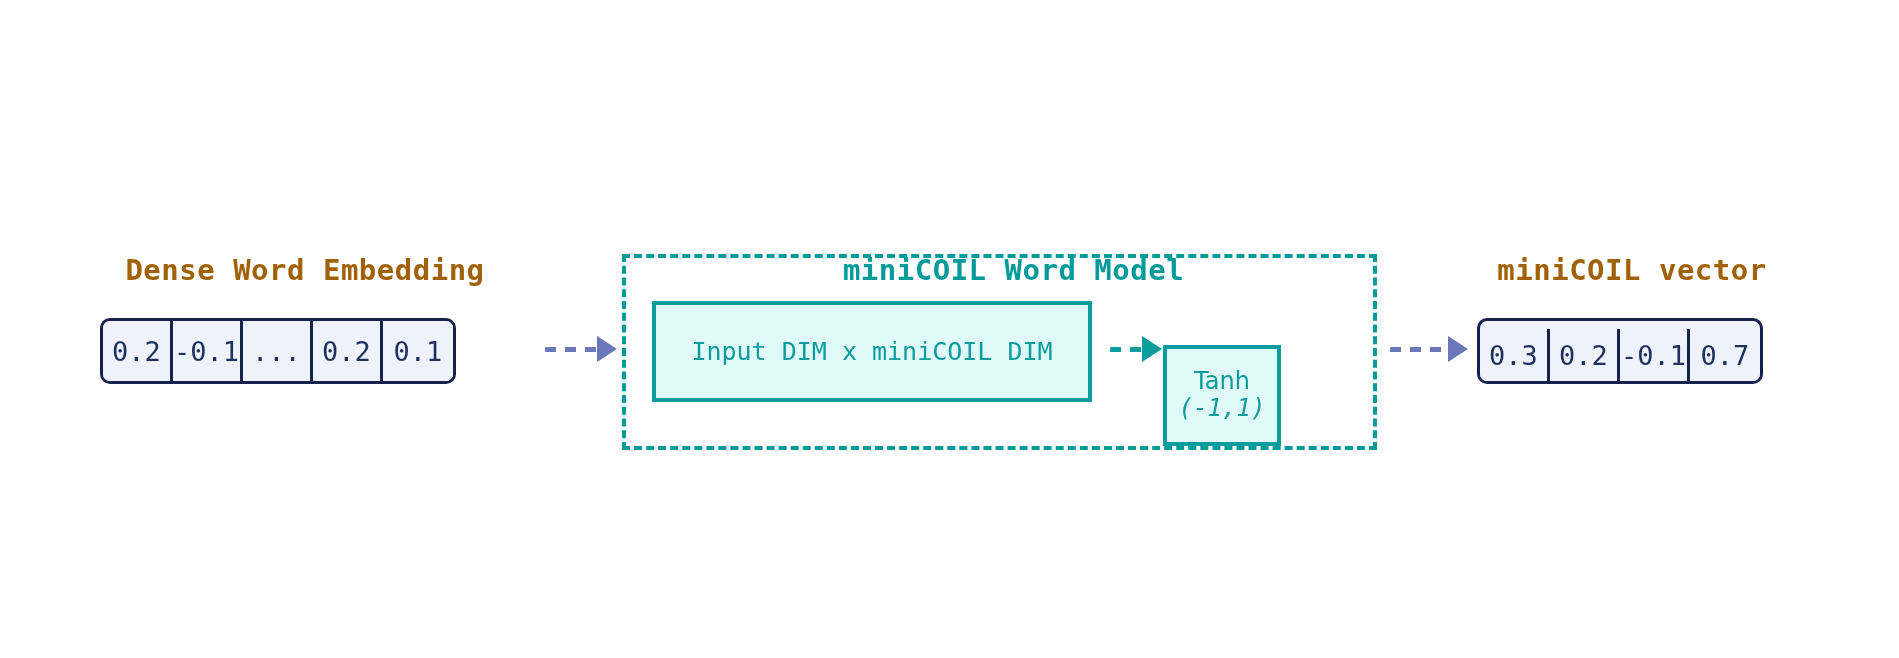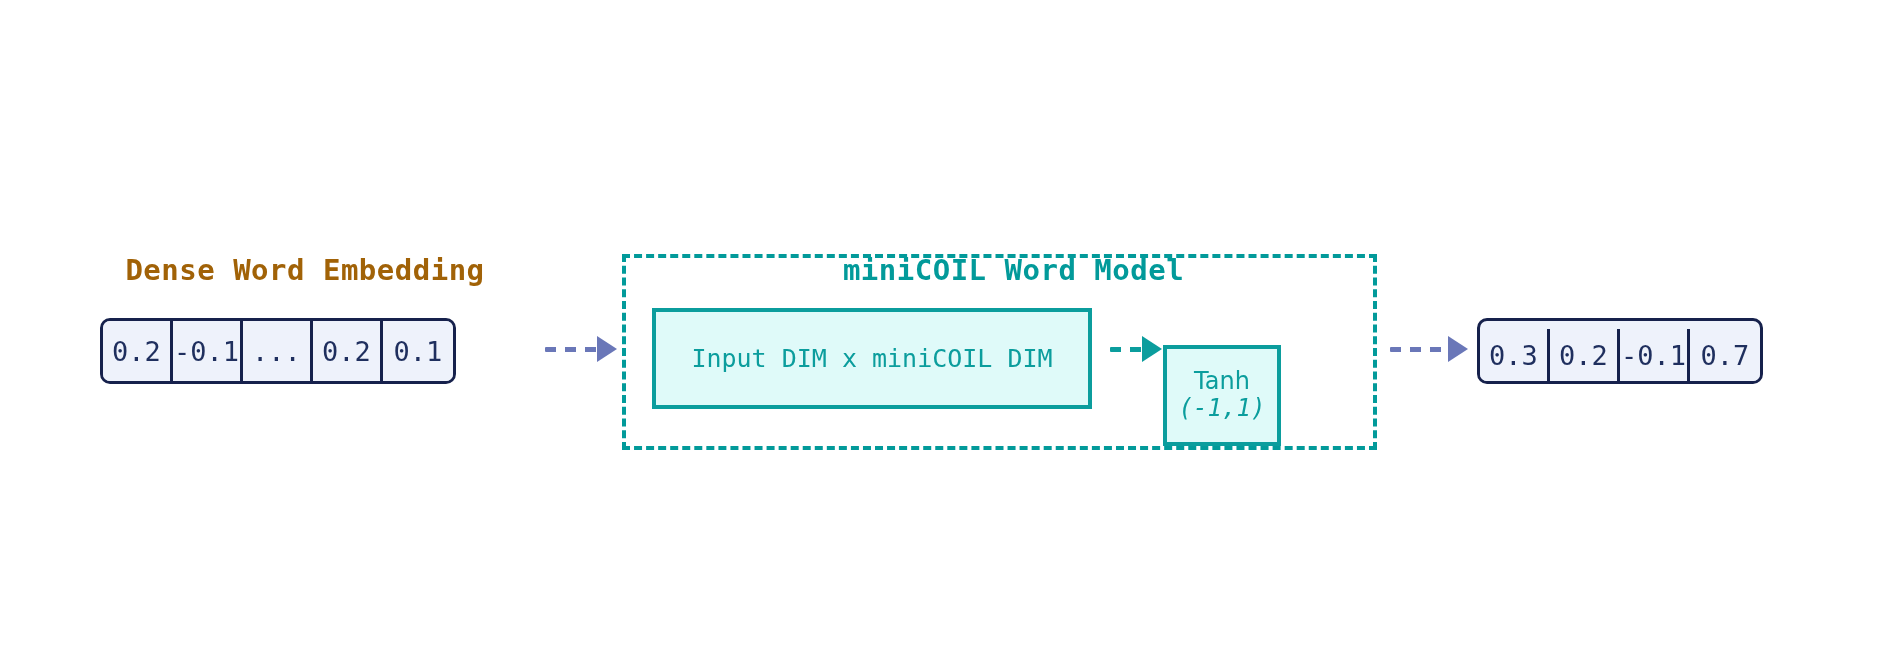--- a/index.html
+++ b/index.html
@@ -88,21 +88,21 @@
     border: 4px solid #0b9d9d;
     box-sizing: border-box;
     display: flex;
     flex-direction: column;
     align-items: center;
     justify-content: center;
     color: #0b9d9d;
   }
   #linear-box {
     left: 652px;
-    top: 308px;
+    top: 301px;
     width: 440px;
     height: 101px;
   }
   #linear-box .box-label {
     font-family: "DejaVu Sans Mono", monospace;
     font-size: 25px;
     letter-spacing: 0px;
     white-space: nowrap;
   }
 
@@ -209,20 +209,21 @@
   <div class="teal-box" id="tanh-box">
     <div class="tanh-name">Tanh</div>
     <div class="tanh-range">(-1,1)</div>
   </div>
 
   <div class="arrow purple" id="arrow-out">
     <div class="shaft"></div>
     <div class="head"></div>
   </div>
 
+  <div class="heading navy group" id="minicoil-heading">miniCOIL vector</div>
 
   <div class="vector group" id="minicoil-vector">
     <div class="cell">0.3</div>
     <div class="cell">0.2</div>
     <div class="cell">-0.1</div>
     <div class="cell">0.7</div>
   </div>
 
 </div>
 

